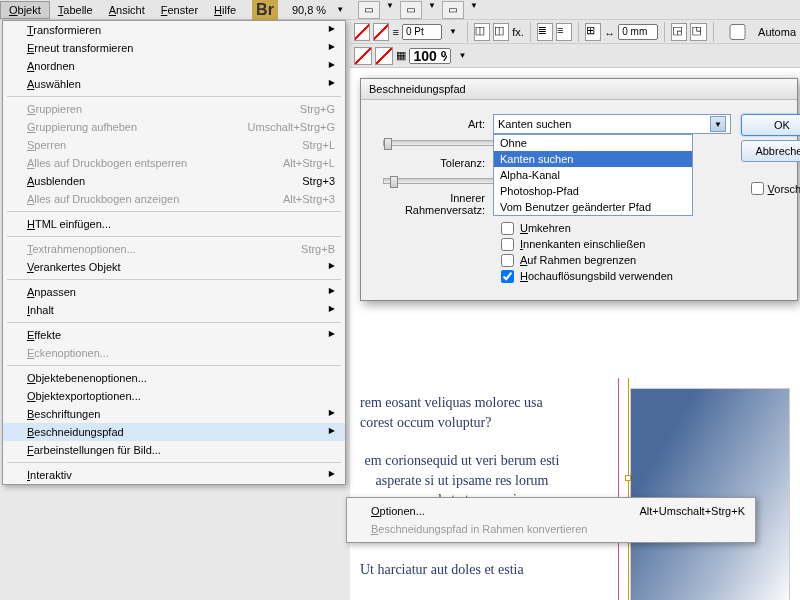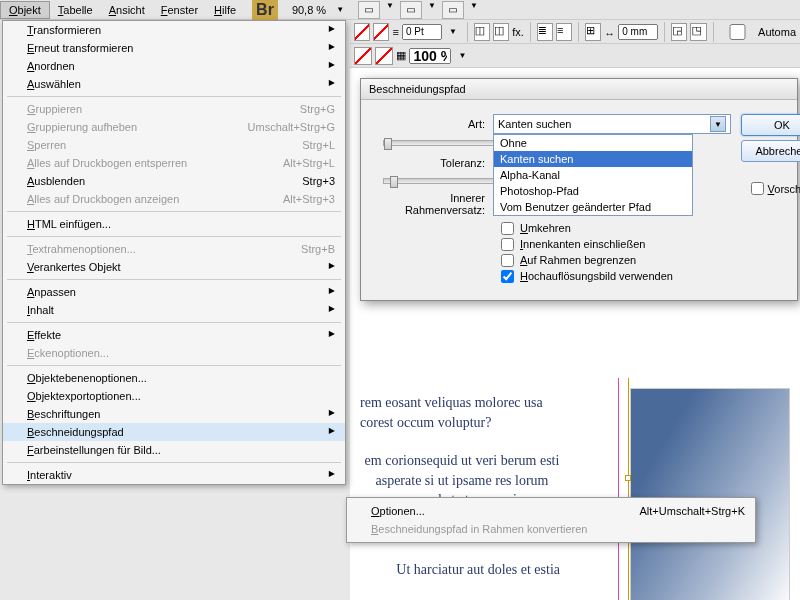--- a/index.html
+++ b/index.html
@@ -55,21 +55,21 @@
 .slider-thumb { position: absolute; top: -3px; left: 0; width: 8px; height: 12px; background: linear-gradient(#eee,#ccc); border: 1px solid #888; }
 .dlg-check { display: flex; align-items: flex-start; gap: 6px; margin: 3px 0 3px 128px; }
 .dlg-check input { width: 13px; height: 13px; }
 .dlg-btn { width: 82px; height: 22px; background: linear-gradient(#f8fbff,#d8e6f5); border: 1px solid #7a9cc6; border-radius: 3px; cursor: default; }
 .dlg-btn.primary { border: 1px solid #4a8ad4; box-shadow: 0 0 2px #6aa8e8; }
 
 .doc-bg { position: absolute; top: 68px; left: 350px; right: 0; bottom: 0; background: #fff; overflow: hidden; }
 .doc-text { position: absolute; font-family: Georgia, serif; font-size: 14px; color: #2a3a6a; line-height: 1.4; }
 .doc-text.p1 { top: 325px; left: 10px; width: 200px; }
 .doc-text.p2 { top: 383px; left: 12px; width: 200px; text-align: center; }
-.doc-text.p3 { top: 492px; left: 10px; width: 200px; text-align: right; }
+.doc-text.p3 { top: 492px; left: 10px; width: 200px; }
 .doc-img { position: absolute; top: 320px; left: 280px; width: 160px; height: 280px; background: linear-gradient(120deg, #4a6a9a 20%, #a8b8d0 60%, #fff 90%); border: 1px solid #ccc; }
 .ruler-v { position: absolute; top: 310px; left: 268px; width: 1px; height: 290px; background: #d4a; }
 .ruler-v2 { position: absolute; top: 310px; left: 278px; width: 1px; height: 290px; background: #c90; }
 .handle { position: absolute; width: 6px; height: 6px; background: #fff; border: 1px solid #c90; }
 </style>
 </head>
 <body>
 
 <div class="menubar">
   <span class="menubar-item active"><u>O</u><span _="Objekt"></span>bjekt</span>

